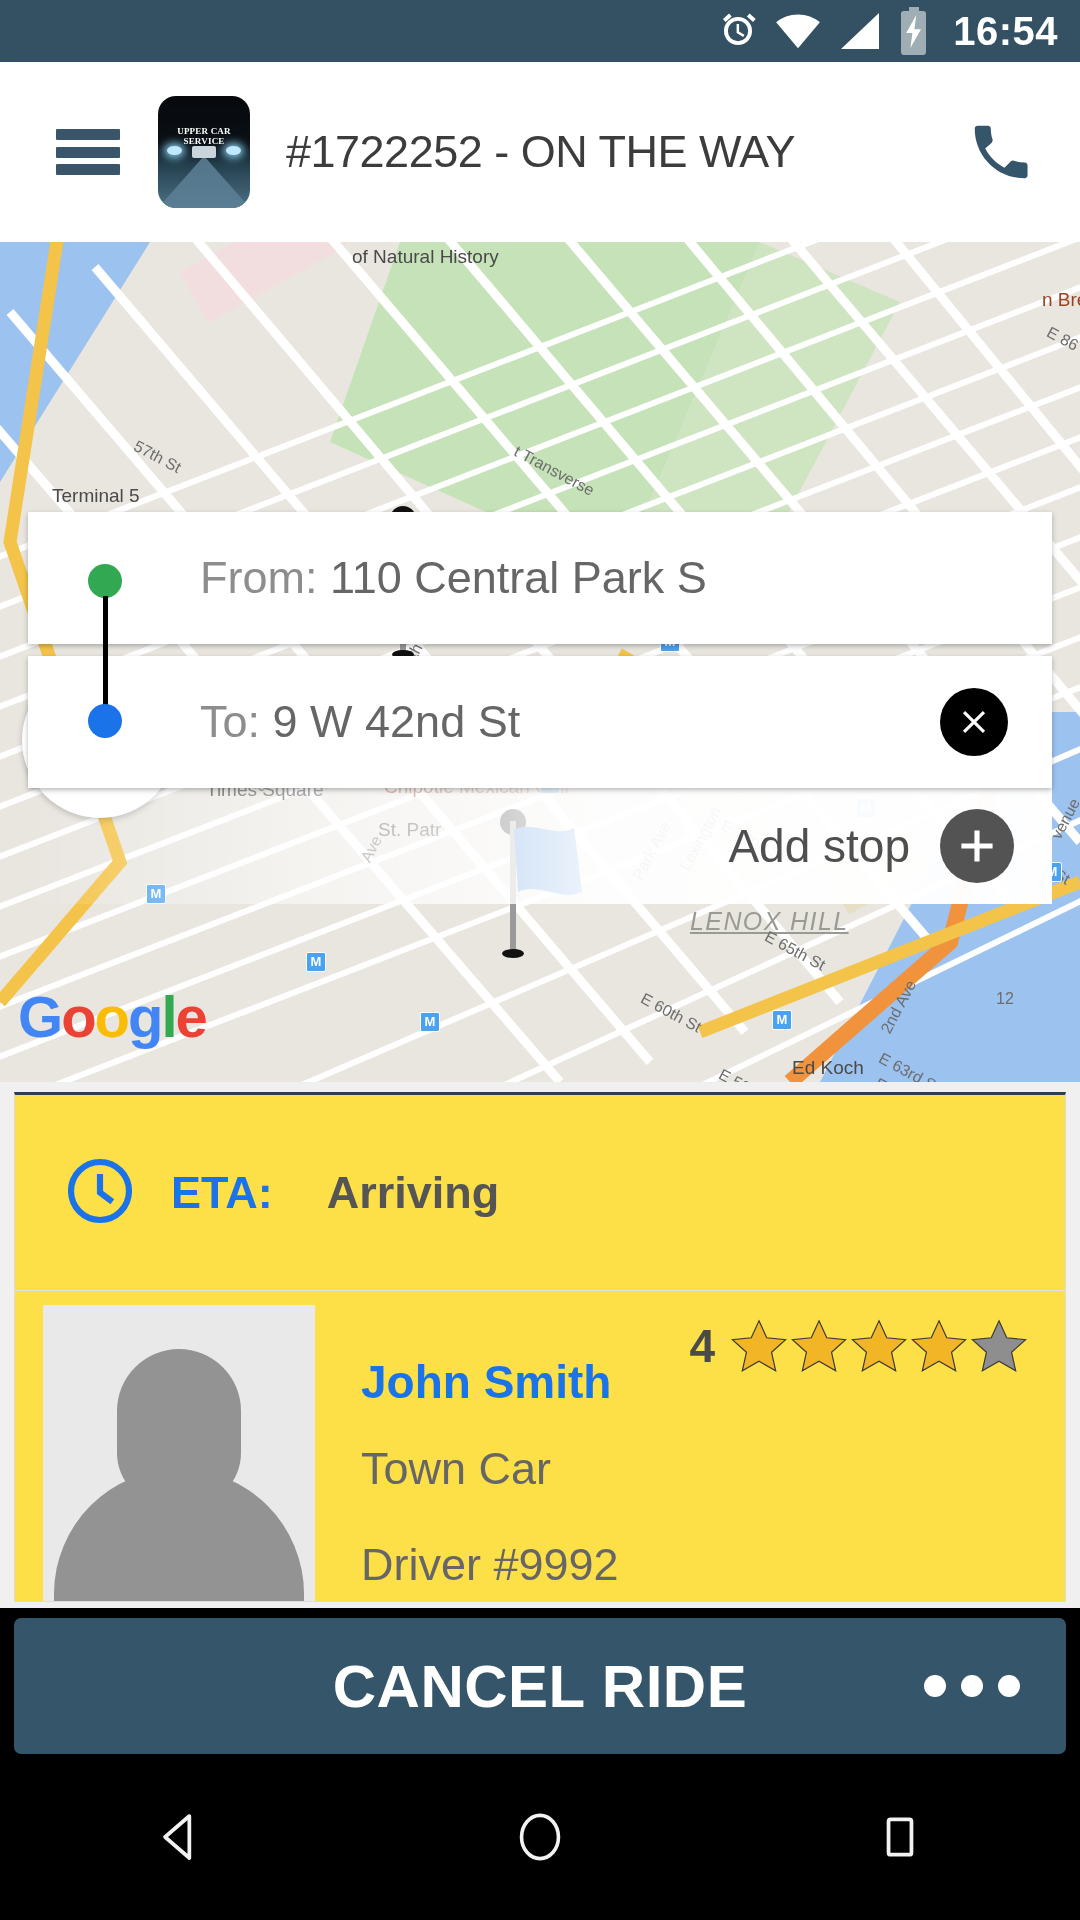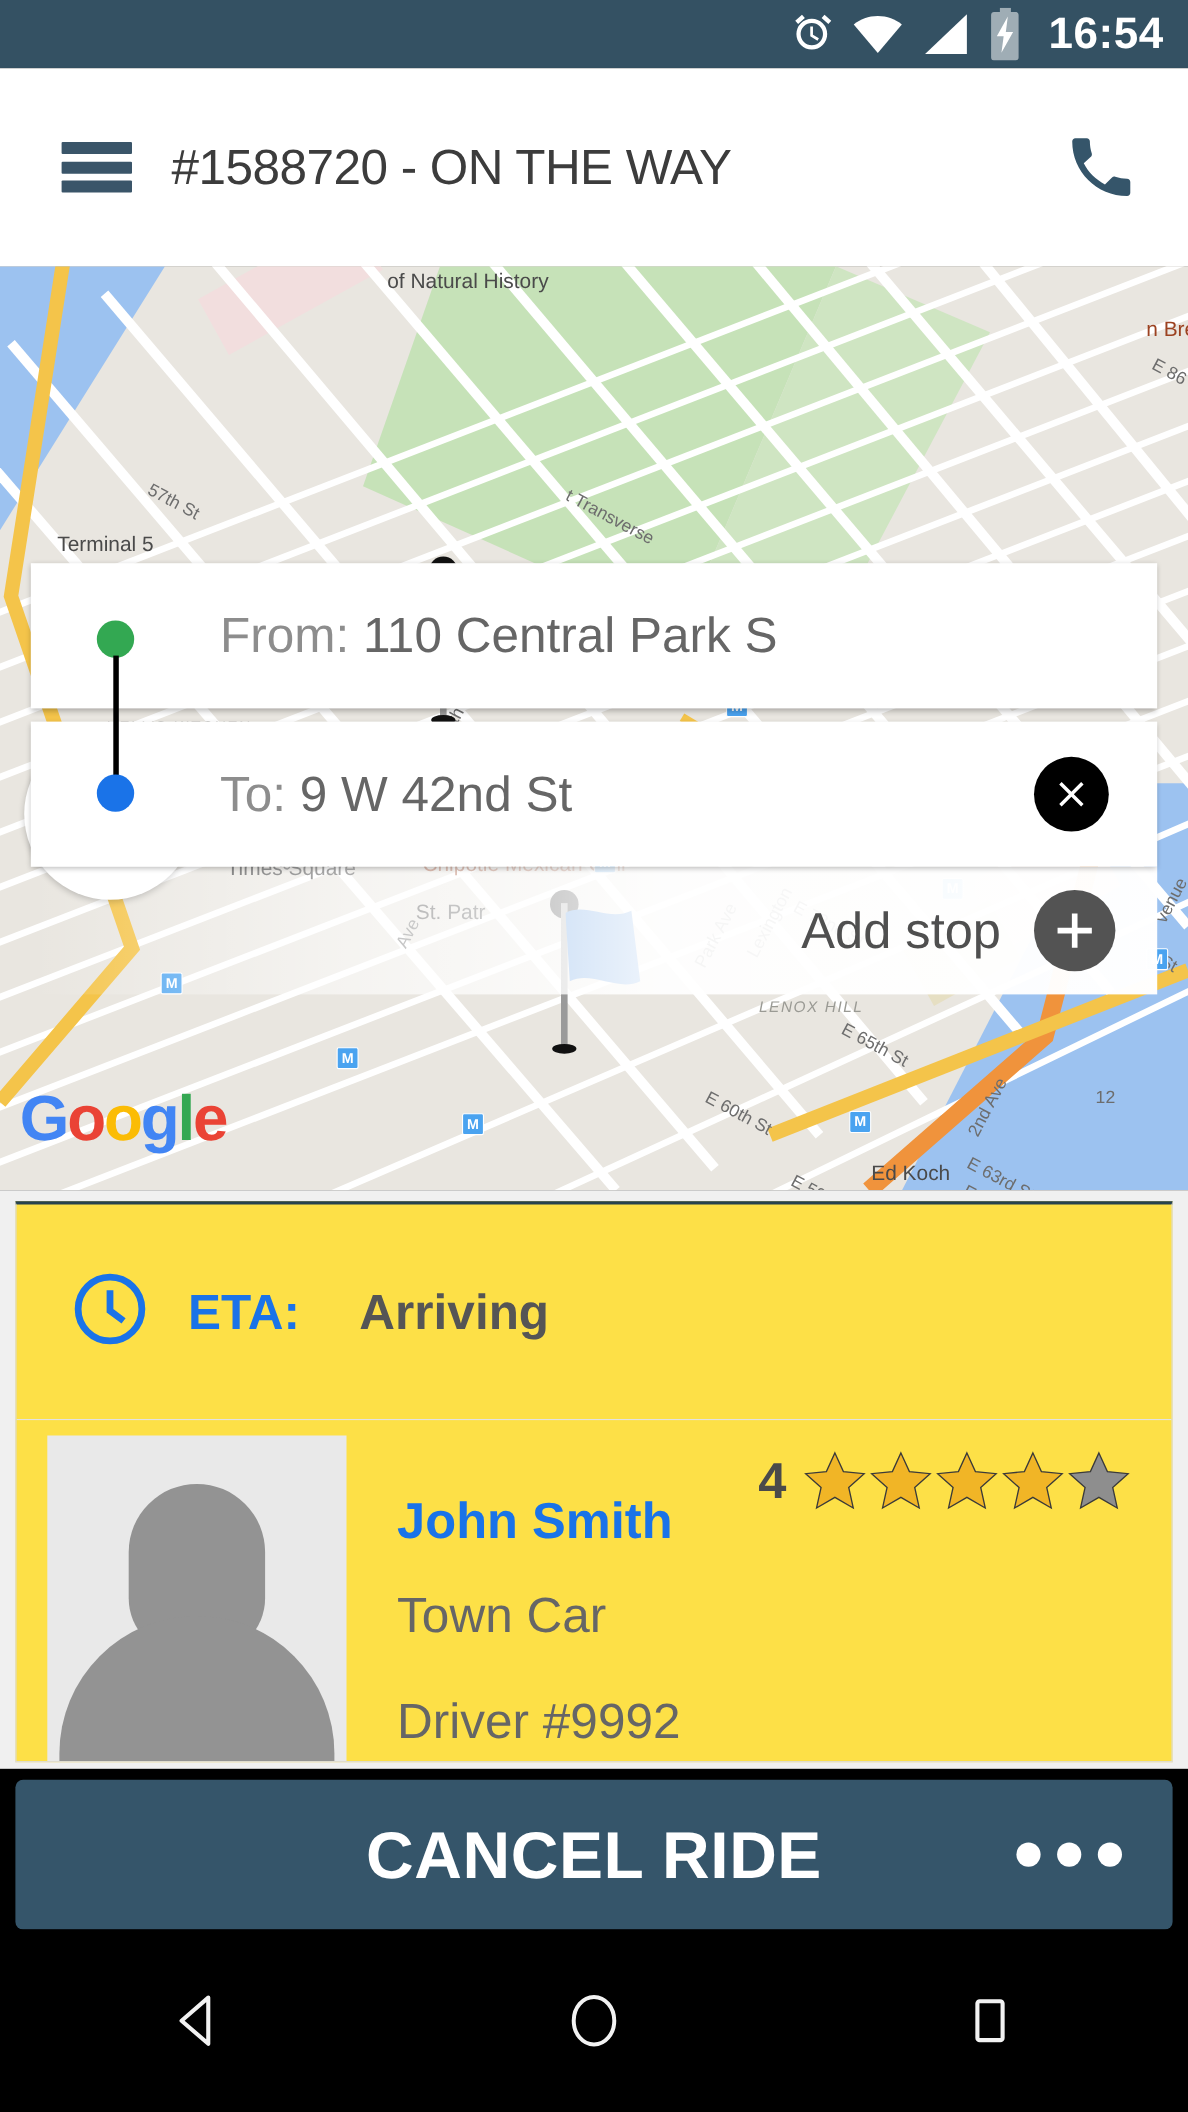--- a/index.html
+++ b/index.html
@@ -79,21 +79,21 @@
     overflow:hidden; background:#e8e5df;padding-left:42px;
   }
   .map-canvas{ position:absolute; inset:0; }
 
   .map-label{
     position:absolute; color:#6d6d6d; font-size:16px; white-space:nowrap;
     pointer-events:none; font-family:"Liberation Sans", sans-serif;
   }
   .map-label.dark{ color:#4a4a4a; font-size:19px; }
   .map-label.hood{
-    color:#9a9a94; font-style:italic; font-size:14px; letter-spacing:1.4px;
+    color:#9a9a94; font-style:italic; font-size:25px; letter-spacing:1.4px;text-decoration:underline;
   }
   .map-label.poi-red{ color:#9c4221; font-size:19px; }
 
   .msub{
     position:absolute; width:20px; height:20px; background:#4aa3f0;
     border:1px solid #fff; border-radius:2px; color:#fff; font-size:13px;
     font-weight:bold; text-align:center; line-height:18px;
   }
 
   
@@ -264,22 +264,29 @@
   <span class="sb-time">16:54</span>
 </div>
 
 <div class="appbar">
   <div class="hamburger">
     <span></span>
       <span></span>
       <span></span>
   </div>
 
-
-  <div class="appbar-title">#1588720 - ON THE WAY</div>
+  <div class="logo">
+    <div class="road"></div>
+    <div class="logo-text">UPPER CAR SERVICE</div>
+    <div class="hl l"></div>
+    <div class="hl r"></div>
+    <div class="grille"></div>
+  </div>
+
+  <div class="appbar-title">#1722252 - ON THE WAY</div>
 
   <div class="phone-btn">
     <svg width="70" height="70" viewBox="0 0 24 24">
       <path fill="#35556a" d="M6.6 10.8c1.4 2.8 3.8 5.1 6.6 6.6l2.2-2.2c.3-.3.7-.4 1-.2 1.2.4 2.4.6 3.7.6.6 0 1 .4 1 1V20c0 .6-.4 1-1 1C10.6 21 3 13.4 3 4c0-.6.4-1 1-1h3.5c.6 0 1 .4 1 1 0 1.3.2 2.5.6 3.7.1.3 0 .7-.2 1z"></path>
     </svg>
   </div>
 </div>
 
 <div class="map">
   <svg class="map-canvas" viewBox="0 0 1080 840" preserveAspectRatio="none">

